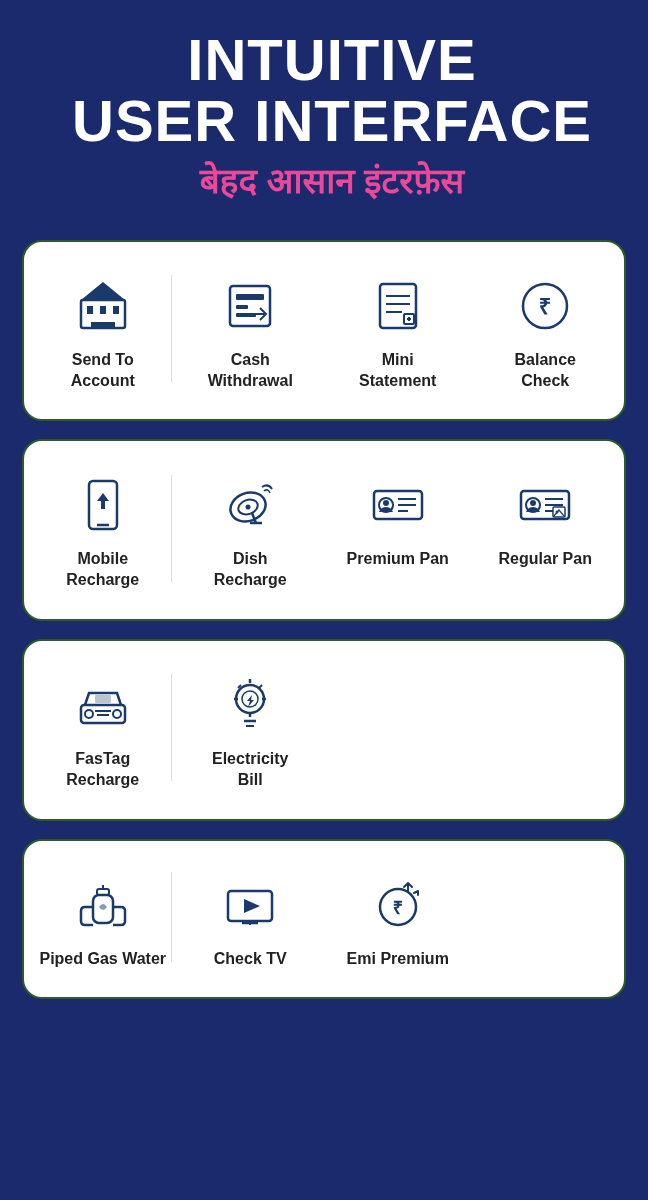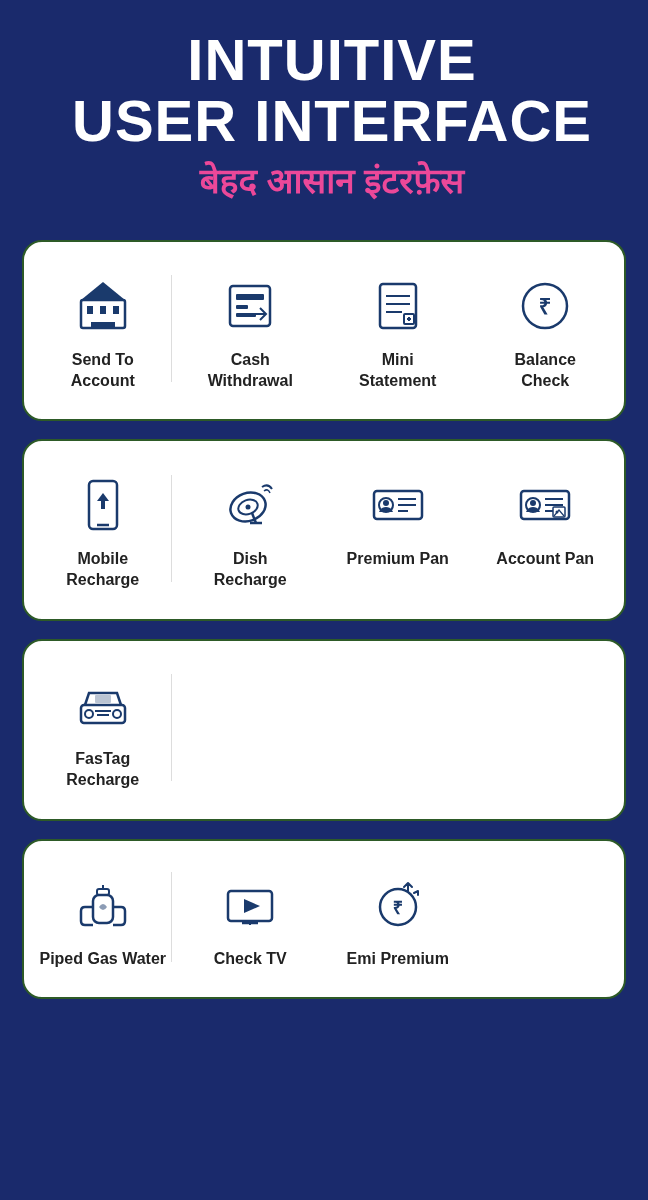--- a/index.html
+++ b/index.html
@@ -214,21 +214,21 @@
           <circle cx="16" cy="26" r="3" fill="#1a3a6c"></circle>
           <path d="M9 35 Q11 30 16 30 Q21 30 23 35" fill="#1a3a6c"></path>
           <line x1="28" y1="22" x2="46" y2="22" stroke="#1a3a6c" stroke-width="2"></line>
           <line x1="28" y1="28" x2="46" y2="28" stroke="#1a3a6c" stroke-width="2"></line>
           <line x1="28" y1="34" x2="38" y2="34" stroke="#1a3a6c" stroke-width="2"></line>
           <rect x="36" y="30" width="12" height="10" rx="1" stroke="#1a3a6c" stroke-width="1.5" fill="white"></rect>
           <path d="M37 39 L42 33 L47 39" stroke="#1a3a6c" stroke-width="1.2" fill="none"></path>
           <circle cx="40" cy="35" r="1.5" fill="#1a3a6c"></circle>
         </svg>
       </div>
-      <span class="icon-label">Account Pan</span>
+      <span class="icon-label">Regular Pan</span>
     </div>
   </div>
 </div>
 
 <div class="section-card">
   <div class="icon-grid">
 
     <div class="icon-item">
       <div class="icon-box">
         <svg class="icon-svg" viewBox="0 0 56 56" fill="none" xmlns="http://www.w3.org/2000/svg">
@@ -237,20 +237,38 @@
           <circle cx="42" cy="37" r="4" stroke="#1a3a6c" stroke-width="2" fill="none"></circle>
           <path d="M10 28 L14 16 L42 16 L46 28" stroke="#1a3a6c" stroke-width="2.5" fill="none"></path>
           <rect x="20" y="18" width="16" height="8" rx="1" fill="#1a3a6c" opacity="0.3"></rect>
           <line x1="20" y1="34" x2="36" y2="34" stroke="#1a3a6c" stroke-width="2"></line>
           <line x1="22" y1="38" x2="34" y2="38" stroke="#1a3a6c" stroke-width="2"></line>
         </svg>
       </div>
       <span class="icon-label">FasTag<br>Recharge</span>
     </div>
 
+    <div class="icon-item">
+      <div class="icon-box">
+        <svg class="icon-svg" viewBox="0 0 56 56" fill="none" xmlns="http://www.w3.org/2000/svg">
+          <circle cx="28" cy="22" r="14" stroke="#1a3a6c" stroke-width="2.5" fill="none"></circle>
+          <circle cx="28" cy="22" r="8" stroke="#1a3a6c" stroke-width="1.5" fill="none"></circle>
+          <line x1="28" y1="6" x2="28" y2="2" stroke="#1a3a6c" stroke-width="2.5"></line>
+          <line x1="28" y1="40" x2="28" y2="36" stroke="#1a3a6c" stroke-width="2.5"></line>
+          <line x1="44" y1="22" x2="40" y2="22" stroke="#1a3a6c" stroke-width="2.5"></line>
+          <line x1="16" y1="22" x2="12" y2="22" stroke="#1a3a6c" stroke-width="2.5"></line>
+          <line x1="40" y1="8" x2="37" y2="11" stroke="#1a3a6c" stroke-width="2"></line>
+          <line x1="16" y1="11" x2="19" y2="8" stroke="#1a3a6c" stroke-width="2"></line>
+          <path d="M30 18 L25 24 L28 24 L26 30 L32 23 L29 23 Z" fill="#1a3a6c"></path>
+          <line x1="22" y1="44" x2="34" y2="44" stroke="#1a3a6c" stroke-width="2.5"></line>
+          <line x1="24" y1="49" x2="32" y2="49" stroke="#1a3a6c" stroke-width="2"></line>
+        </svg>
+      </div>
+      <span class="icon-label">Electricity<br>Bill</span>
+    </div>
 
 
   </div>
 </div>
 
 <div class="section-card">
   <div class="icon-grid">
 
 
     <div class="icon-item">

